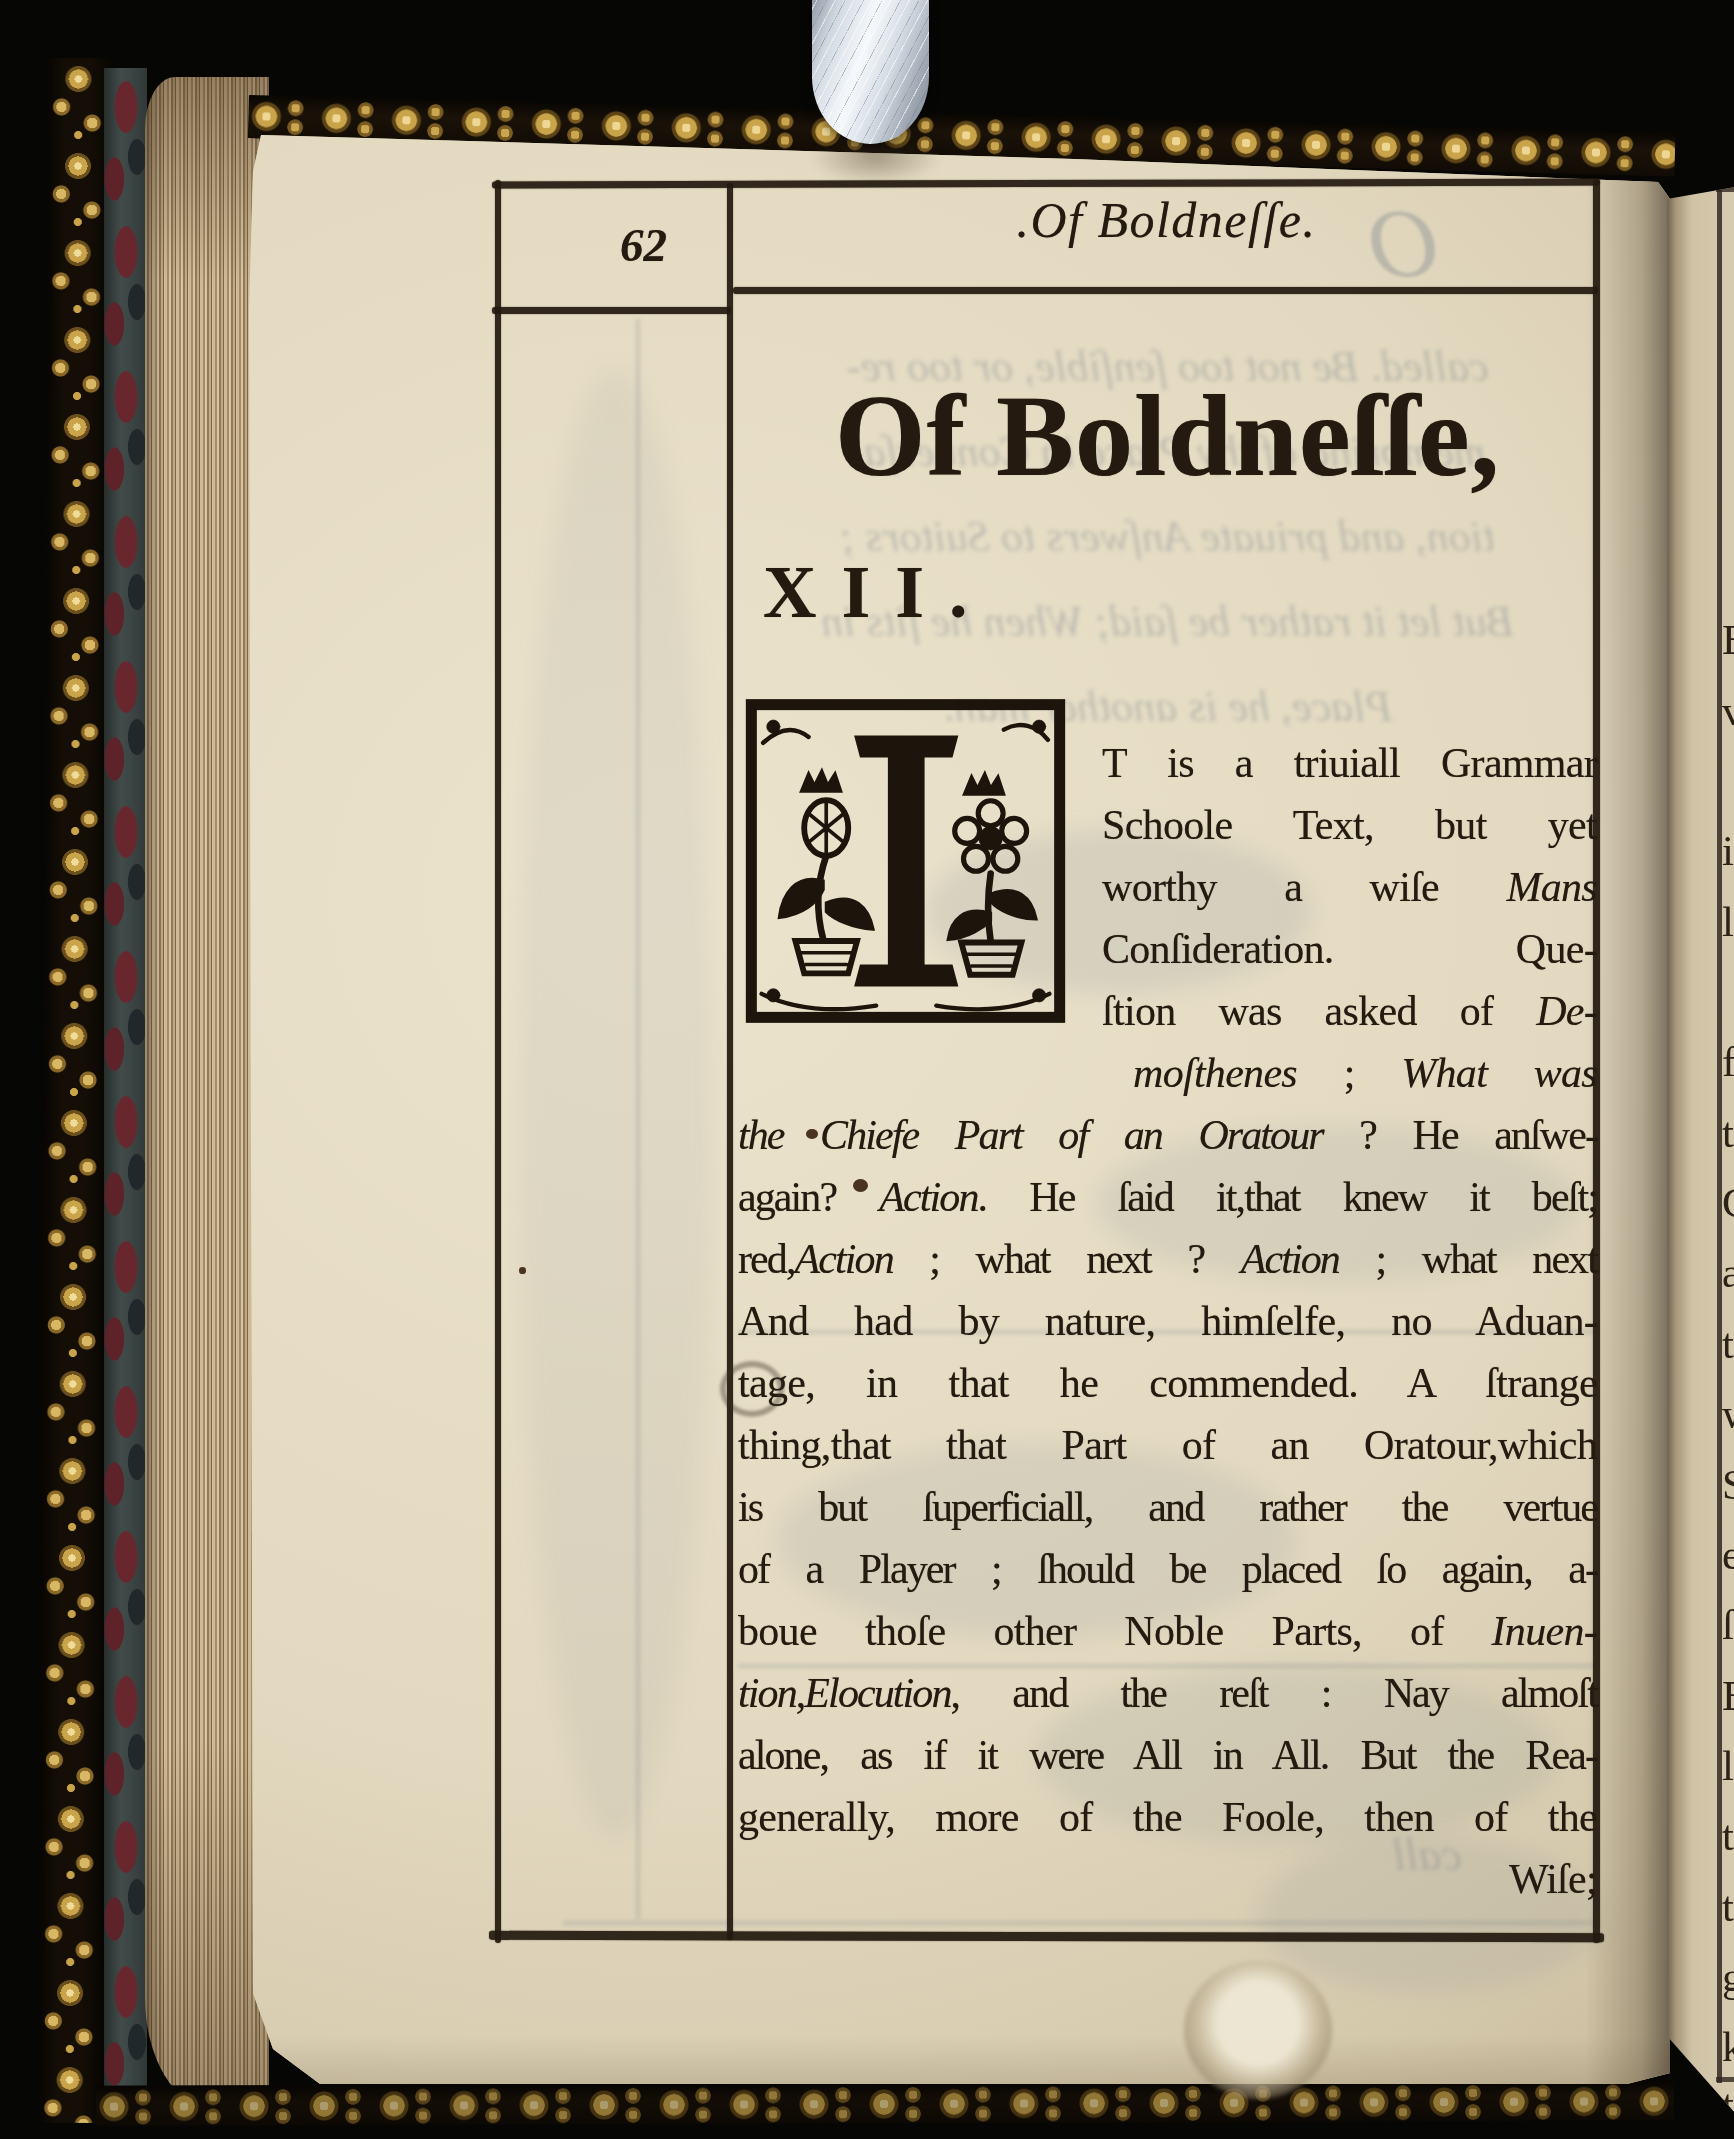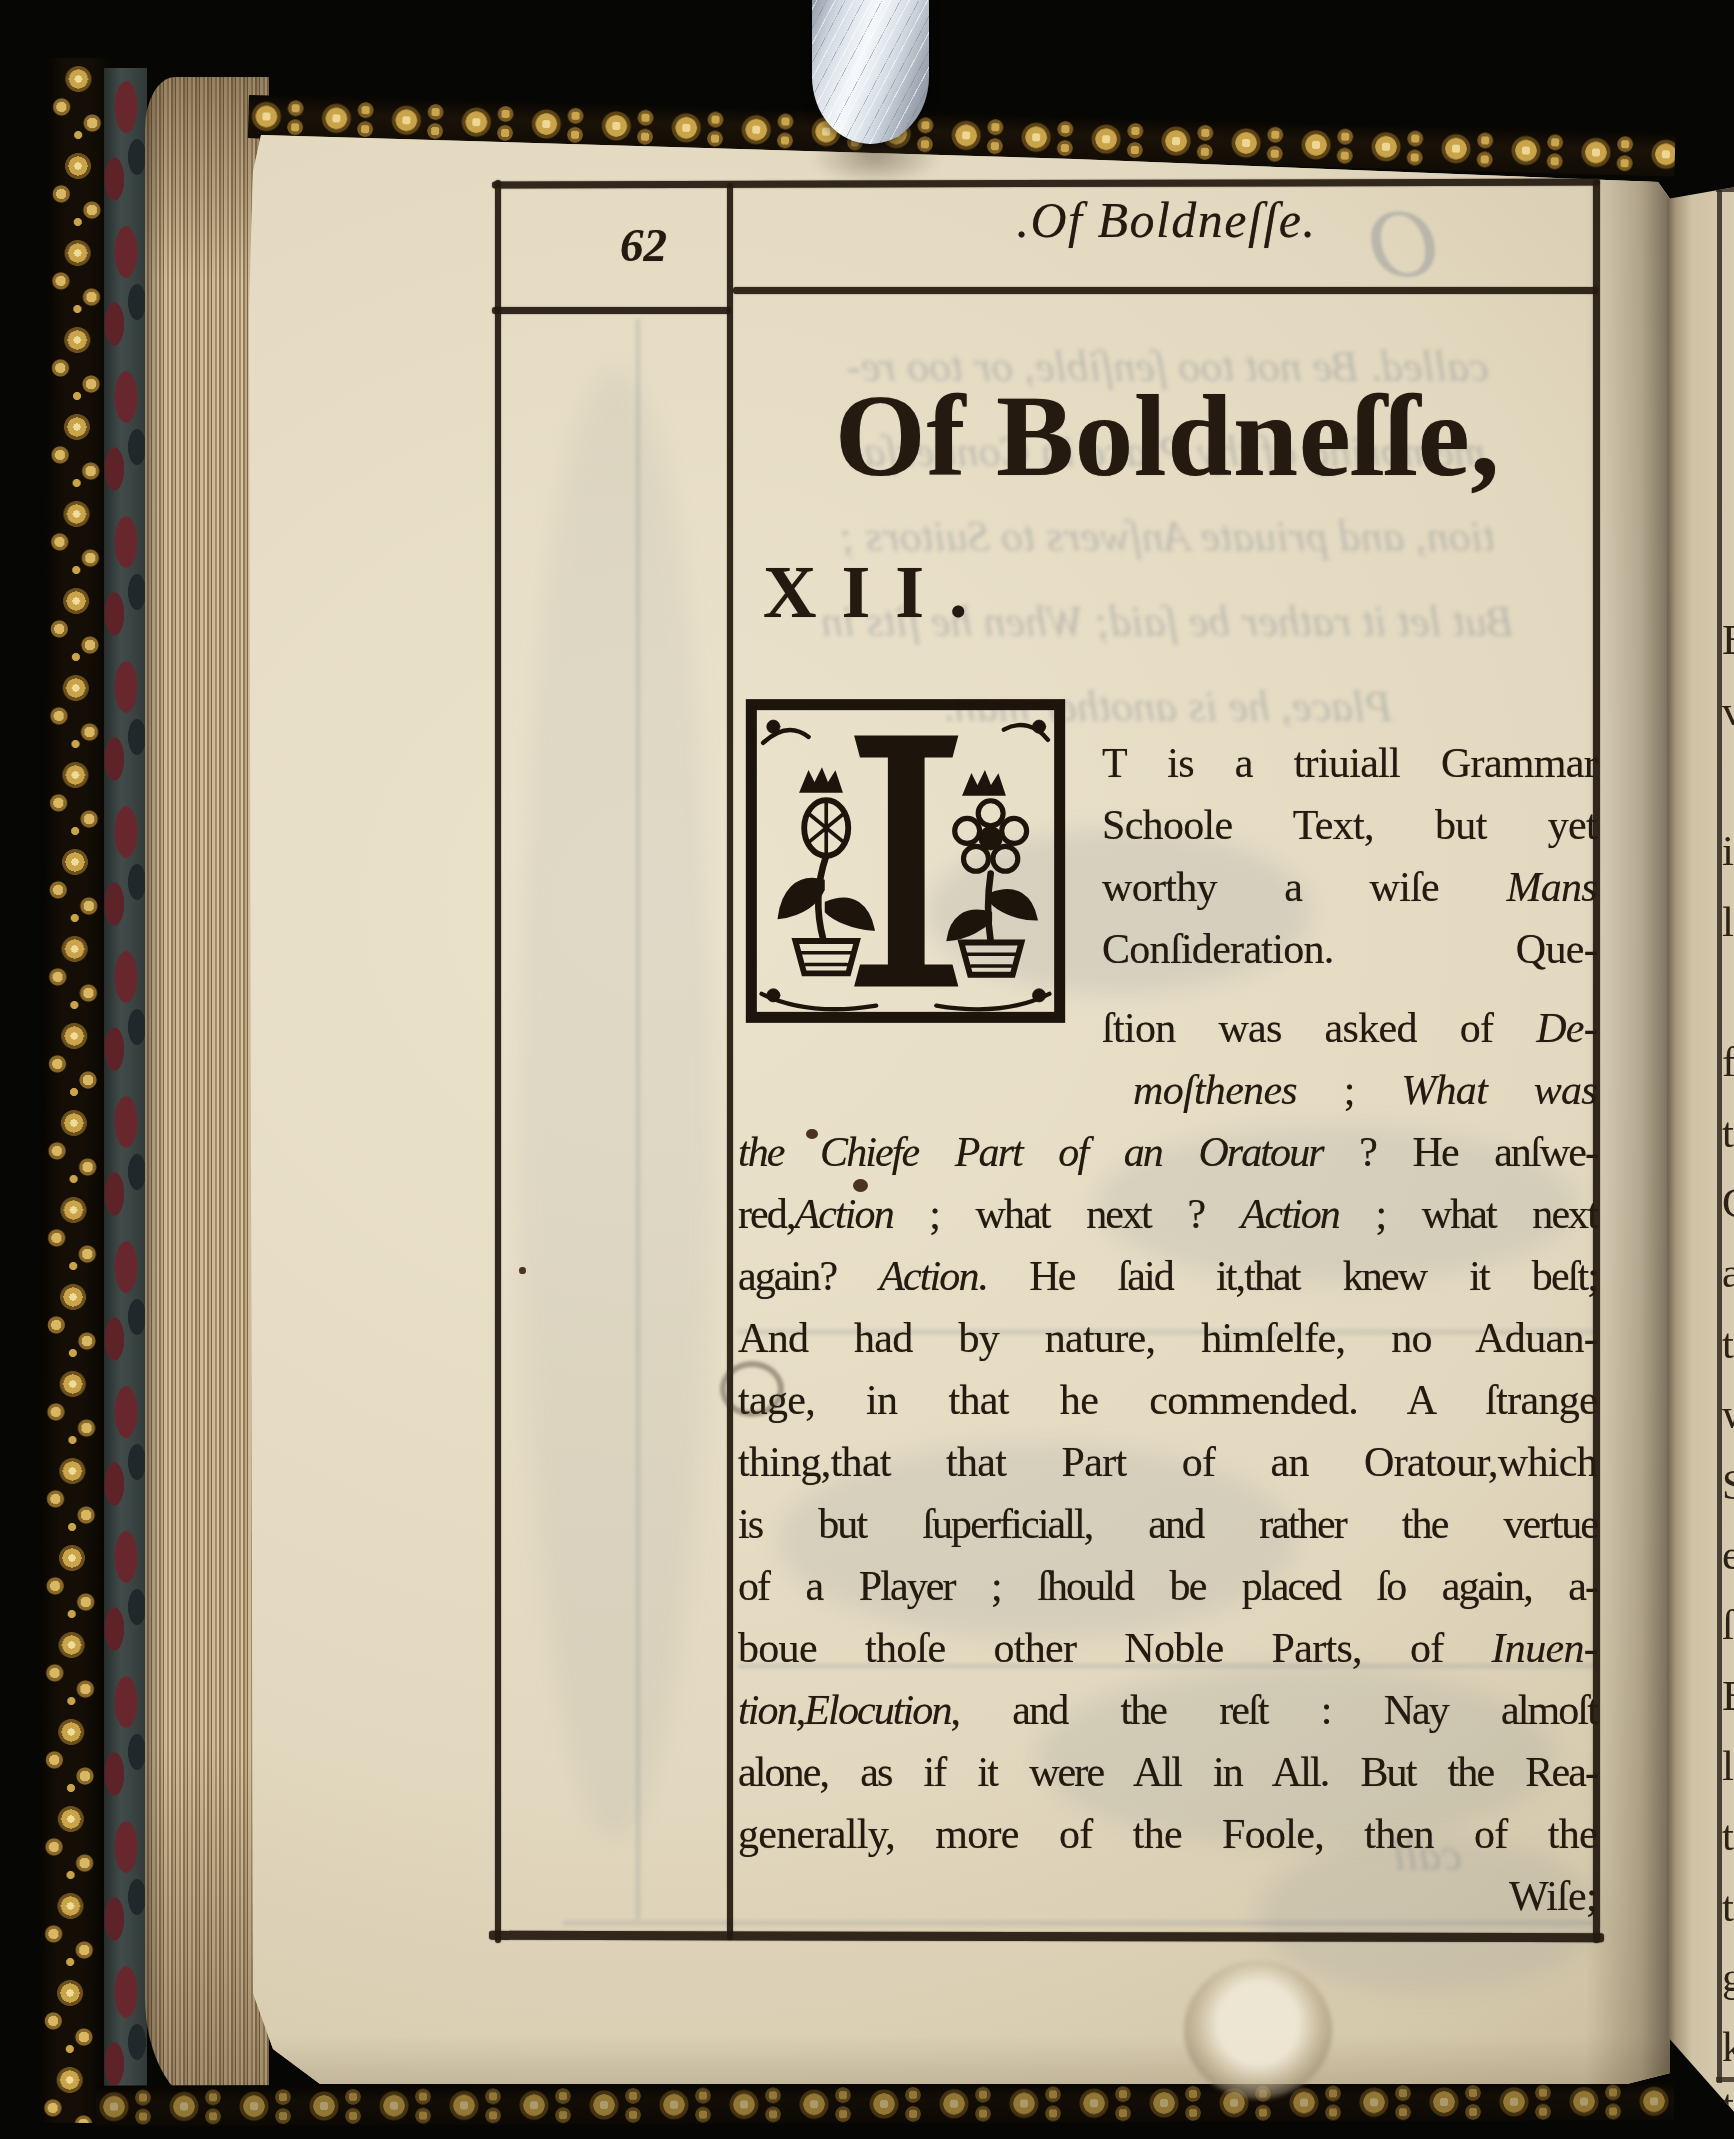--- a/index.html
+++ b/index.html
@@ -209,25 +209,25 @@
         <circle cx="402" cy="406" r="9" fill="#1d140b"></circle>
       </g>
     </svg>
   </div>
 
   <div id="body-text" class="ink">
       <div class="bline" style="padding-left: 364px;"><span>T is a triuiall Grammar</span></div>
       <div class="bline" style="padding-left: 364px;"><span>Schoole Text, but yet</span></div>
       <div class="bline" style="padding-left: 364px;"><span>worthy a wiſe </span><span class="it">Mans</span></div>
       <div class="bline" style="padding-left: 364px;"><span>Conſideration.  Que-</span></div>
-      <div class="bline" style="padding-left: 364px; margin-top: 17px;"><span>ſtion was asked of </span><span class="it">De-</span></div>
+      <div class="bline" style="padding-left: 364px;"><span>ſtion was asked of </span><span class="it">De-</span></div>
       <div class="bline" style="padding-left: 395px;"><span class="it">moſthenes</span><span> ; </span><span class="it">What was</span></div>
       <div class="bline tight"><span class="it">the Chiefe Part of an Oratour</span><span> ?  He anſwe-</span></div>
+      <div class="bline tight"><span>again? </span><span class="it">Action</span><span>. He ſaid it,that knew it beſt;</span></div>
       <div class="bline tight"><span>red,</span><span class="it">Action</span><span> ; what next ? </span><span class="it">Action</span><span> ; what next</span></div>
-      <div class="bline tight"><span>again? </span><span class="it">Action</span><span>. He ſaid it,that knew it beſt;</span></div>
       <div class="bline"><span>And had by nature, himſelfe, no Aduan-</span></div>
       <div class="bline"><span>tage, in that he commended.  A ſtrange</span></div>
       <div class="bline"><span>thing,that that Part of an Oratour,which</span></div>
       <div class="bline tight"><span>is but ſuperficiall, and rather the vertue</span></div>
       <div class="bline tight"><span>of a Player ; ſhould be placed ſo again, a-</span></div>
       <div class="bline"><span>boue thoſe other Noble Parts, of </span><span class="it">Inuen-</span></div>
       <div class="bline tight"><span class="it">tion</span><span>,</span><span class="it">Elocution</span><span>, and the reſt  :  Nay almoſt</span></div>
       <div class="bline tight"><span>alone, as if it were All in All. But the Rea-</span></div>
       <div class="bline"><span>generally, more of the Foole, then of the</span></div>
       <div class="bline lastline"><span>Wiſe;</span></div>

